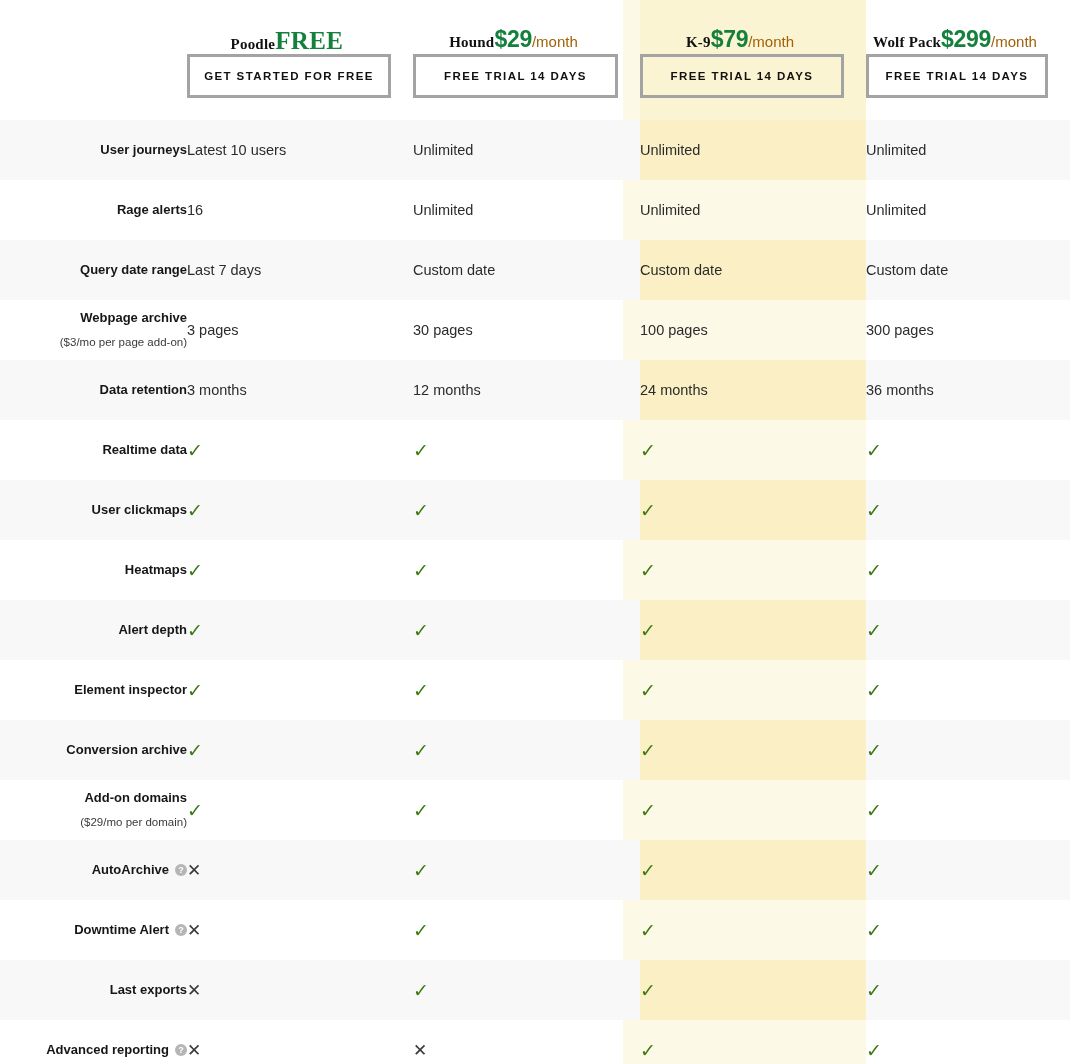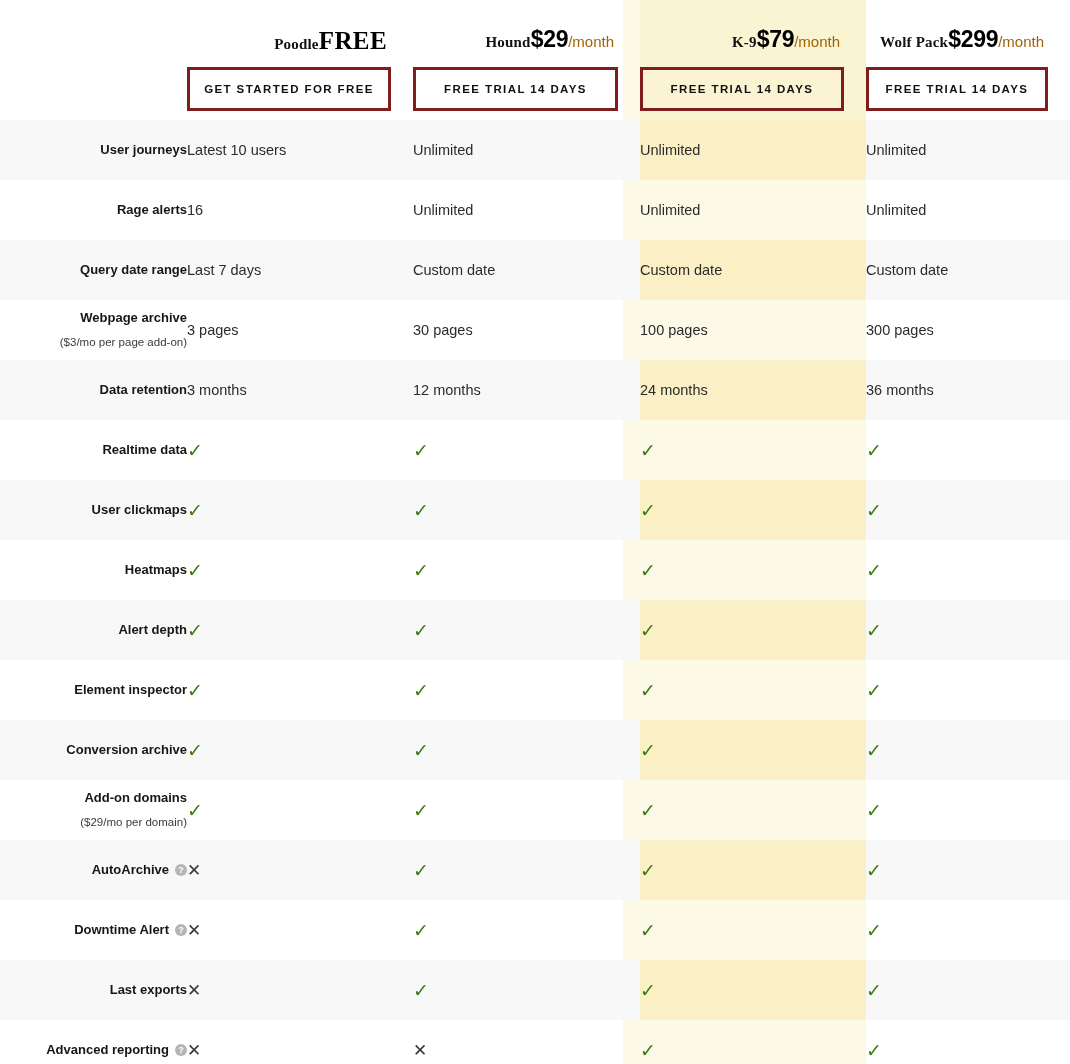--- a/index.html
+++ b/index.html
@@ -43,61 +43,60 @@
   .plan-head {
     height: 120px;
     padding-top: 28px;
     padding-right: 22px;
   }
   .plan-head.featured { background: #fbf4d3; }
 
   .plan-title-row {
     display: flex;
     align-items: baseline;
-    justify-content: flex-end;
+    justify-content: center;
     height: 26px;
     padding-right: 4px;
   }
   .plan-name {
     font-family: "Liberation Serif", serif;
     font-weight: bold;
     font-size: 15px;
     letter-spacing: .2px;
     color: #111111;
     white-space: nowrap;
   }
   .plan-price {
     white-space: nowrap;
     line-height: 1;
   }
   .price-amount {
     font-family: "Liberation Sans", sans-serif;
     font-weight: bold;
     font-size: 23px;
-    color: #000000;
+    color: #15803d;
     letter-spacing: -.3px;
   }
   .price-amount.free {
     font-family: "Liberation Serif", serif;
     font-size: 25px;
     letter-spacing: .4px;
   }
   .price-period {
     font-size: 15px;
     color: #a16207;
     font-weight: normal;
   }
 
   .cta-btn {
     display: flex;
     align-items: center;
     justify-content: center;
-    margin-top: 13px;
     height: 44px;
-    border: 3px solid #7f1d1d;
+    border: 3px solid #a3a3a3;
     background: transparent;
     font-family: "Liberation Sans", sans-serif;
     font-weight: bold;
     font-size: 11.5px;
     letter-spacing: 1.4px;
     color: #111111;
     cursor: pointer;
     text-transform: uppercase;
     width: 100%;
   }

